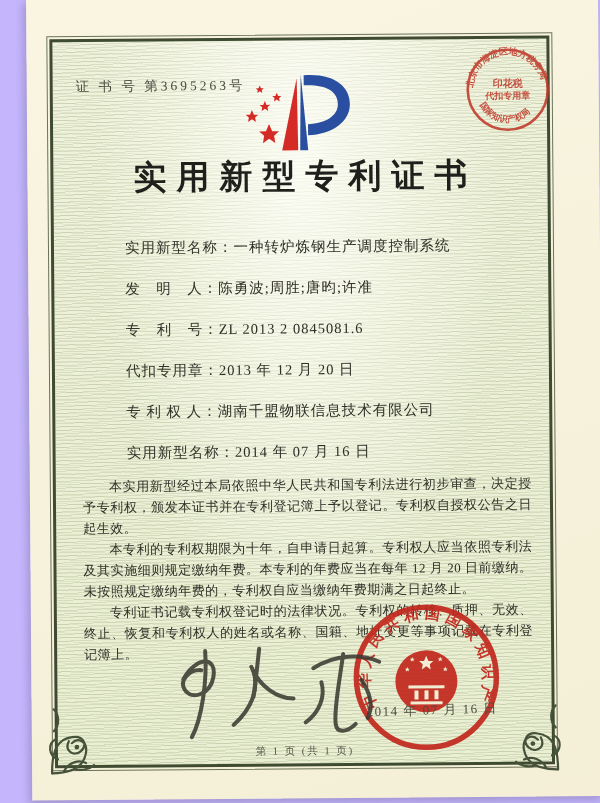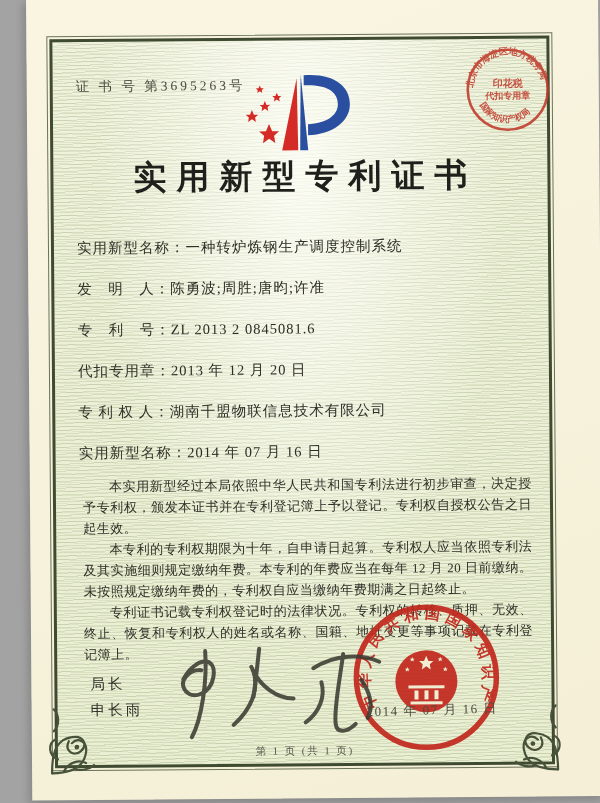--- a/index.html
+++ b/index.html
@@ -1,17 +1,17 @@
 <!DOCTYPE html>
 <html><head>
 <meta charset="utf-8">
 <style>
   html,body{margin:0;padding:0;background:#f1efe9;}
   #stage{position:relative;width:600px;height:803px;overflow:hidden;
-    font-family:"Liberation Serif","DejaVu Serif",serif;background:#a3a3a3;text-decoration:underline;}
+    font-family:"Liberation Serif","DejaVu Serif",serif;background:#c4b5fd;text-decoration:underline;}
   
   #paper{position:absolute;left:26px;top:-6px;width:572px;height:802px;
     background:linear-gradient(160deg,#f9f5e1,#f4efd6);
     transform:rotate(-0.45deg);transform-origin:top right;
     box-shadow:-3px 4px 8px rgba(0,0,0,0.18);}
   
   #frame-outer{position:absolute;left:20px;top:38px;width:506px;height:735px;
     border:1px solid #6a735a;padding:2px;box-sizing:border-box;}
   #frame-inner{position:relative;width:100%;height:100%;box-sizing:border-box;
     border:3px solid #3f4b31;
@@ -26,21 +26,21 @@
 
   .cert-no{position:absolute;top:36px;left:23px;font-size:13.5px;letter-spacing:3px;
     color:#4c4c40;}
   .logo{position:absolute;top:32px;left:50%;transform:translateX(-50%);width:124px;height:84px;}
   .title{position:absolute;top:114px;left:0;width:100%;text-align:center;
     font-size:33px;font-weight:bold;letter-spacing:10px;color:#1f1f1c;text-indent:10px;}
 
   .fields{position:absolute;top:197px;left:23px;right:20px;}
   .field-row{margin-bottom:22px;font-size:14.5px;color:#33332a;letter-spacing:1px;
     white-space:nowrap;}
-  .f-label{color:#33332a;}
+  .f-label{color:#33332a;margin-left:48px;}
   .f-value{color:#2e2e26;}
 
   .paragraphs{position:absolute;top:434px;left:27px;right:18px;font-size:13px;
     line-height:1.62;color:#2f2f27;text-align:justify;}
   .paragraphs p{margin:0;text-indent:2em;letter-spacing:0.5px;}
 
   .sign-block{position:absolute;left:33px;top:629px;font-size:14.5px;color:#2d2d26;
     letter-spacing:3px;line-height:1.8;}
   .signature-svg{position:absolute;left:96px;top:598px;width:250px;height:115px;z-index:3;}
 
@@ -120,24 +120,20 @@
             <span class="f-label">实用新型名称：</span><span class="f-value">2014 年 07 月 16 日</span>
           </div>
         </div>
 
         <div class="paragraphs">
           <p>本实用新型经过本局依照中华人民共和国专利法进行初步审查，决定授予专利权，颁发本证书并在专利登记簿上予以登记。专利权自授权公告之日起生效。</p>
           <p>本专利的专利权期限为十年，自申请日起算。专利权人应当依照专利法及其实施细则规定缴纳年费。本专利的年费应当在每年 12 月 20 日前缴纳。未按照规定缴纳年费的，专利权自应当缴纳年费期满之日起终止。</p>
           <p>专利证书记载专利权登记时的法律状况。专利权的转移、质押、无效、终止、恢复和专利权人的姓名或名称、国籍、地址变更等事项记载在专利登记簿上。</p>
         </div>
 
-        <div class="sign-block">
-          <div>局长</div>
-          <div>申长雨</div>
-        </div>
 
         <svg class="signature-svg" viewBox="0 0 250 115">
           <g stroke="#3c3c33" stroke-width="4" fill="none" stroke-linecap="round" stroke-linejoin="round" opacity="0.88">
             <path d="M30,40 C42,18 64,16 60,38 C57,55 38,62 31,50 C26,41 36,30 48,31"></path>
             <path d="M52,12 C54,42 48,80 38,98"></path>
             <path d="M100,32 C106,50 98,70 80,86"></path>
             <path d="M98,28 C106,48 124,60 140,60"></path>
             <path d="M106,10 C104,28 102,44 100,58"></path>
             <path d="M160,30 C182,16 208,16 226,24"></path>
             <path d="M190,16 C186,44 180,72 182,86 C183,96 194,94 202,86"></path>

